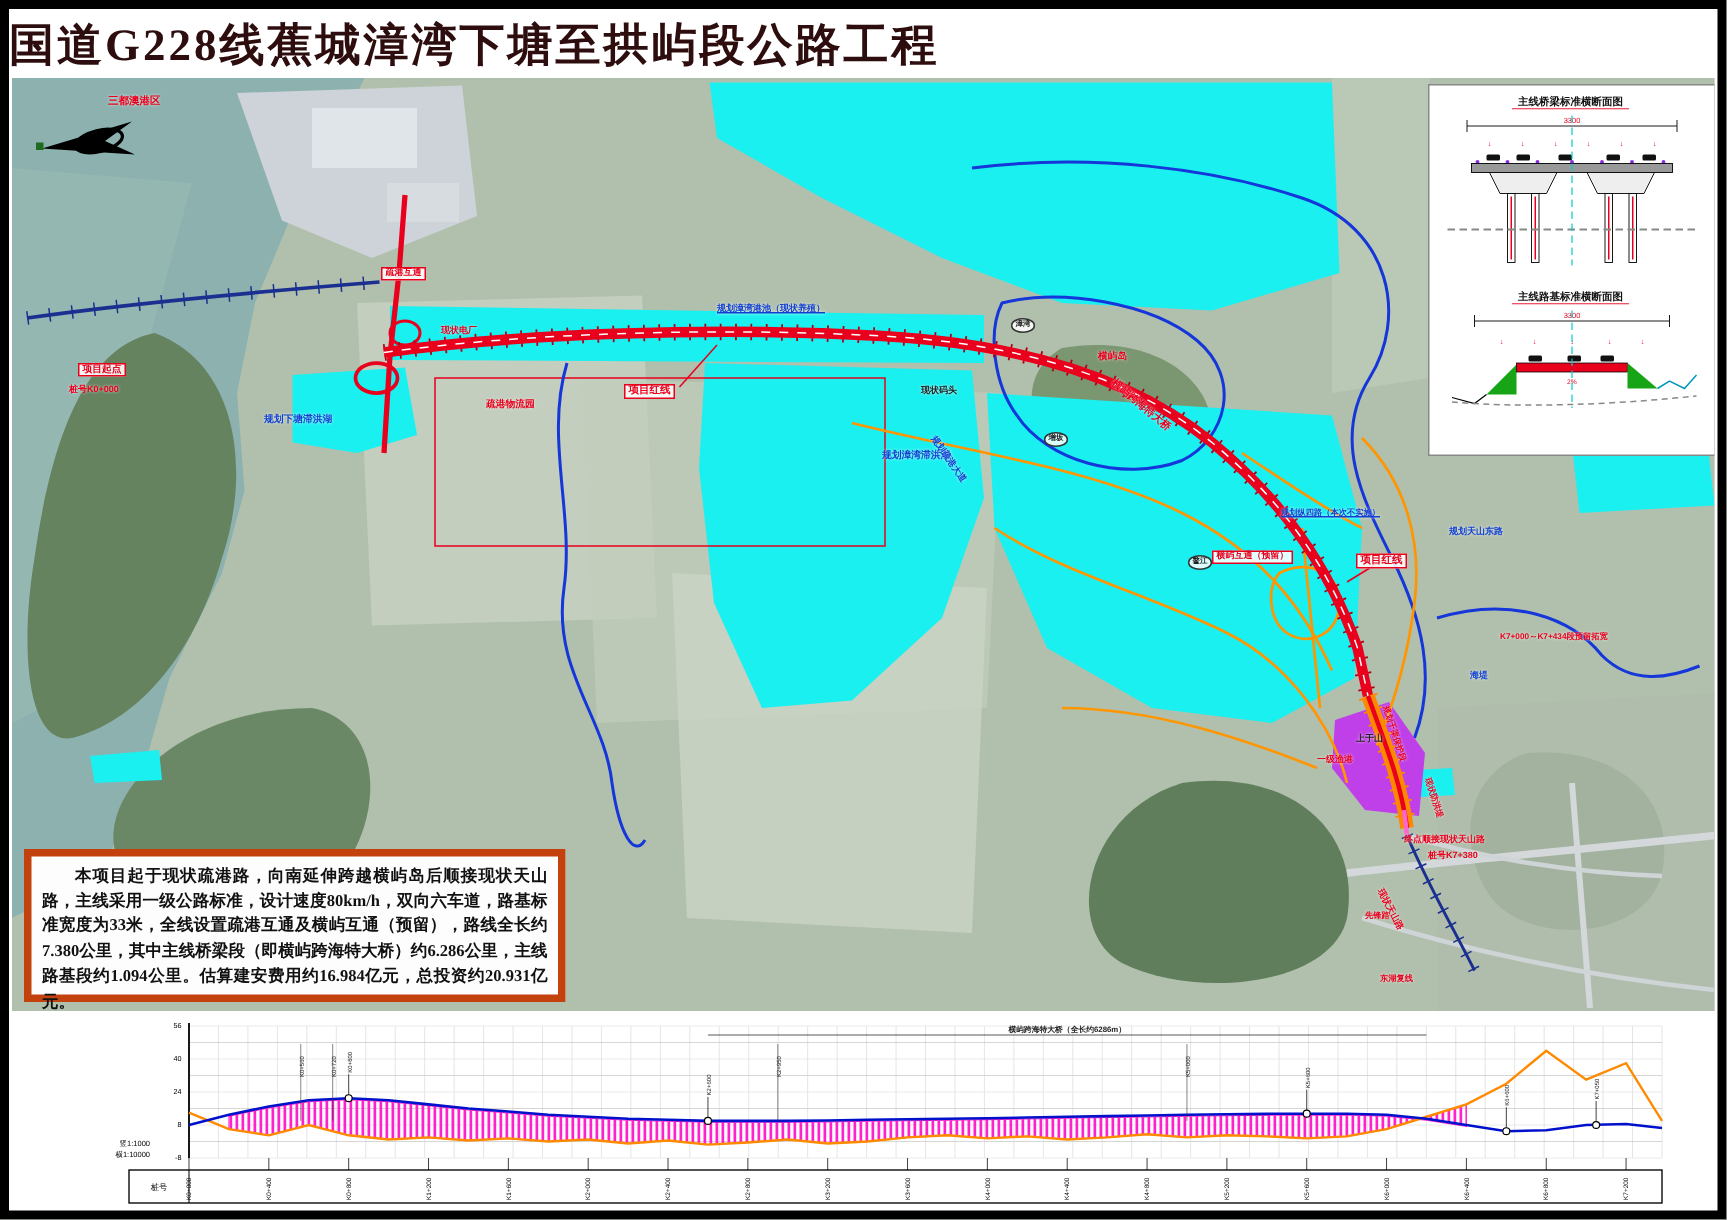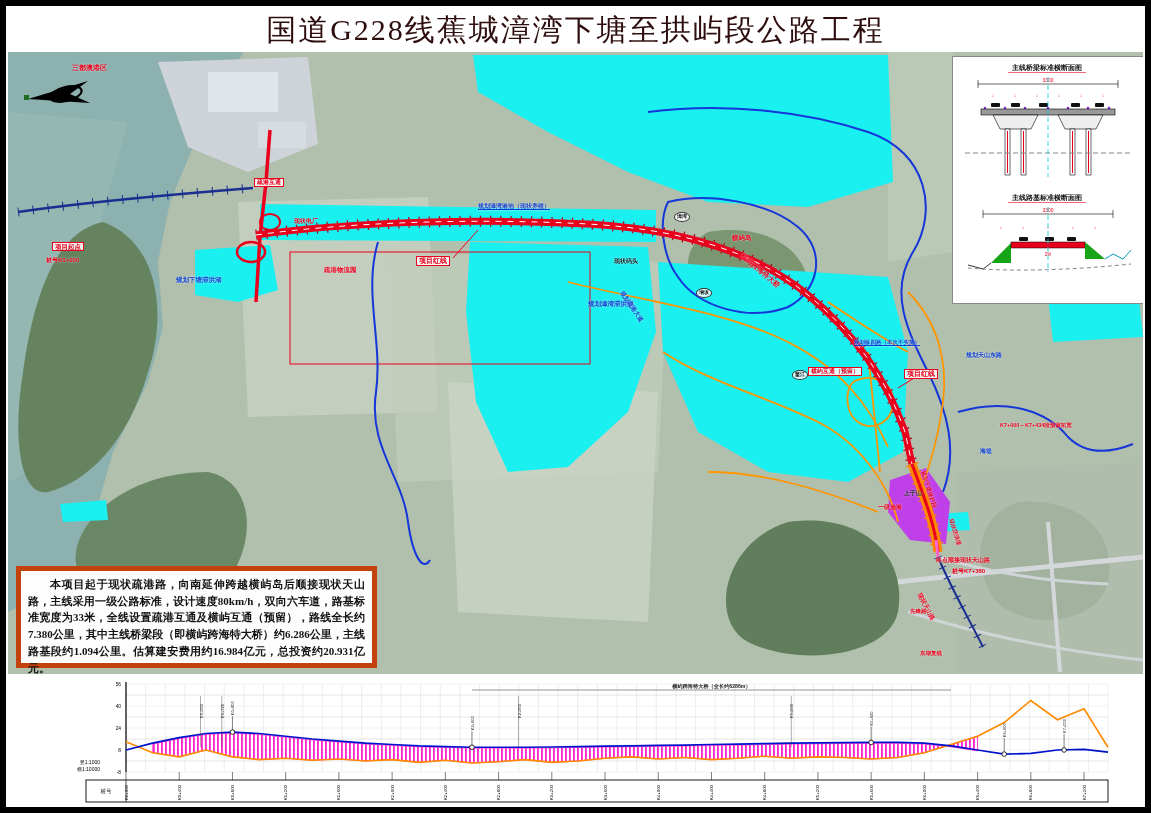--- a/index.html
+++ b/index.html
@@ -1,17 +1,17 @@
 <!DOCTYPE html>
 <html><head>
 <meta charset="utf-8">
 <style>
   html,body{margin:0;padding:0;background:#888;}
   .page{position:relative;width:1151px;height:813px;background:#fff;border:6px solid #000;box-sizing:border-box;overflow:hidden;font-family:"Liberation Serif","DejaVu Serif",serif;}
-  .title{position:absolute;left:0;top:4px;width:100%;text-align:center;font-size:30px;font-weight:normal;letter-spacing:2px;color:#2d0d0d;}
+  .title{position:absolute;left:0;top:4px;width:100%;font-size:30px;font-weight:bold;letter-spacing:2px;color:#2d0d0d;}
   .map{position:absolute;left:2px;top:46px;width:1135px;height:622px;overflow:hidden;background:#a9b9a4;}
   .map svg.base{position:absolute;left:0;top:0;}
   .labels{position:absolute;left:0;top:0;width:100%;height:100%;}
   .lbl{position:absolute;white-space:nowrap;line-height:1.1;transform-origin:0 0;font-family:"Liberation Sans","DejaVu Sans",sans-serif;font-weight:bold;text-shadow:0 0 2px rgba(255,255,255,.8);}
   .lbl.box{border:1px solid currentColor;background:rgba(255,255,255,.88);padding:0 2px;text-shadow:none;}
   .lbl.circ{border:1px solid #333;border-radius:50%;background:rgba(255,255,255,.85);padding:1px 2px;text-shadow:none;}
   .lbl.ul{text-decoration:underline;}
   .inset{position:absolute;left:944px;top:4px;width:190px;height:246px;background:#fff;border:1px solid #888;}
   .desc{position:absolute;left:8px;top:514px;width:361px;height:102px;background:#fdfdfd;border:5px solid #c2410c;box-sizing:border-box;padding:5px 7px;z-index:5;}
   .desc p{margin:0;font-size:11px;line-height:1.52;font-weight:bold;color:#111;text-align:justify;text-indent:2em;}

